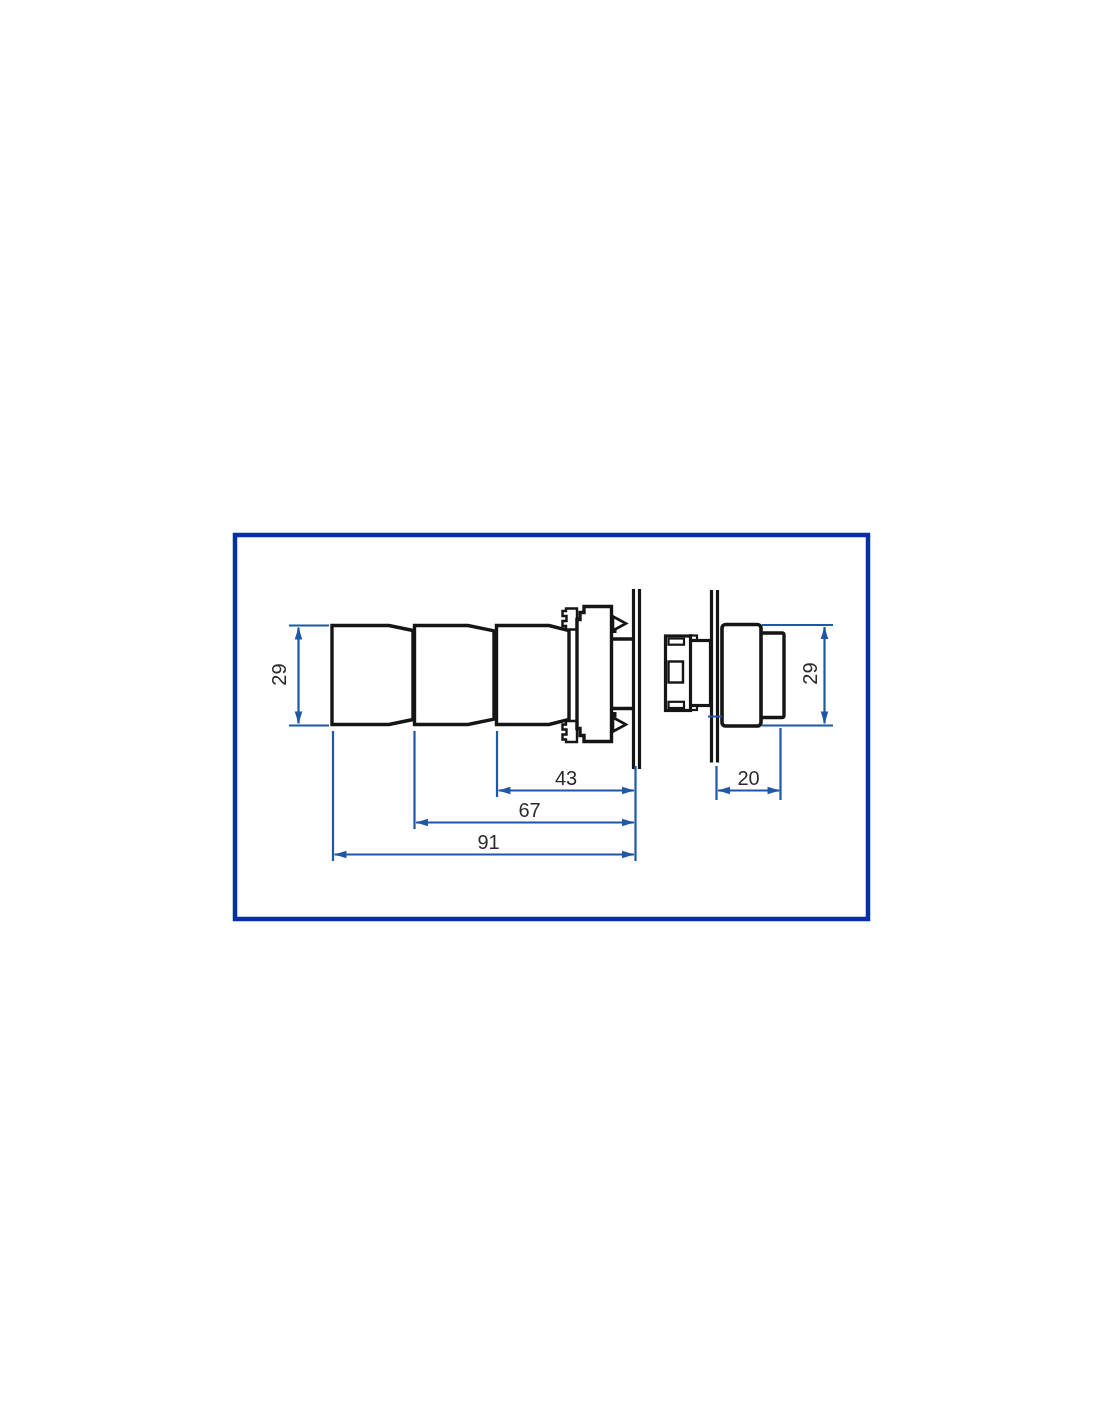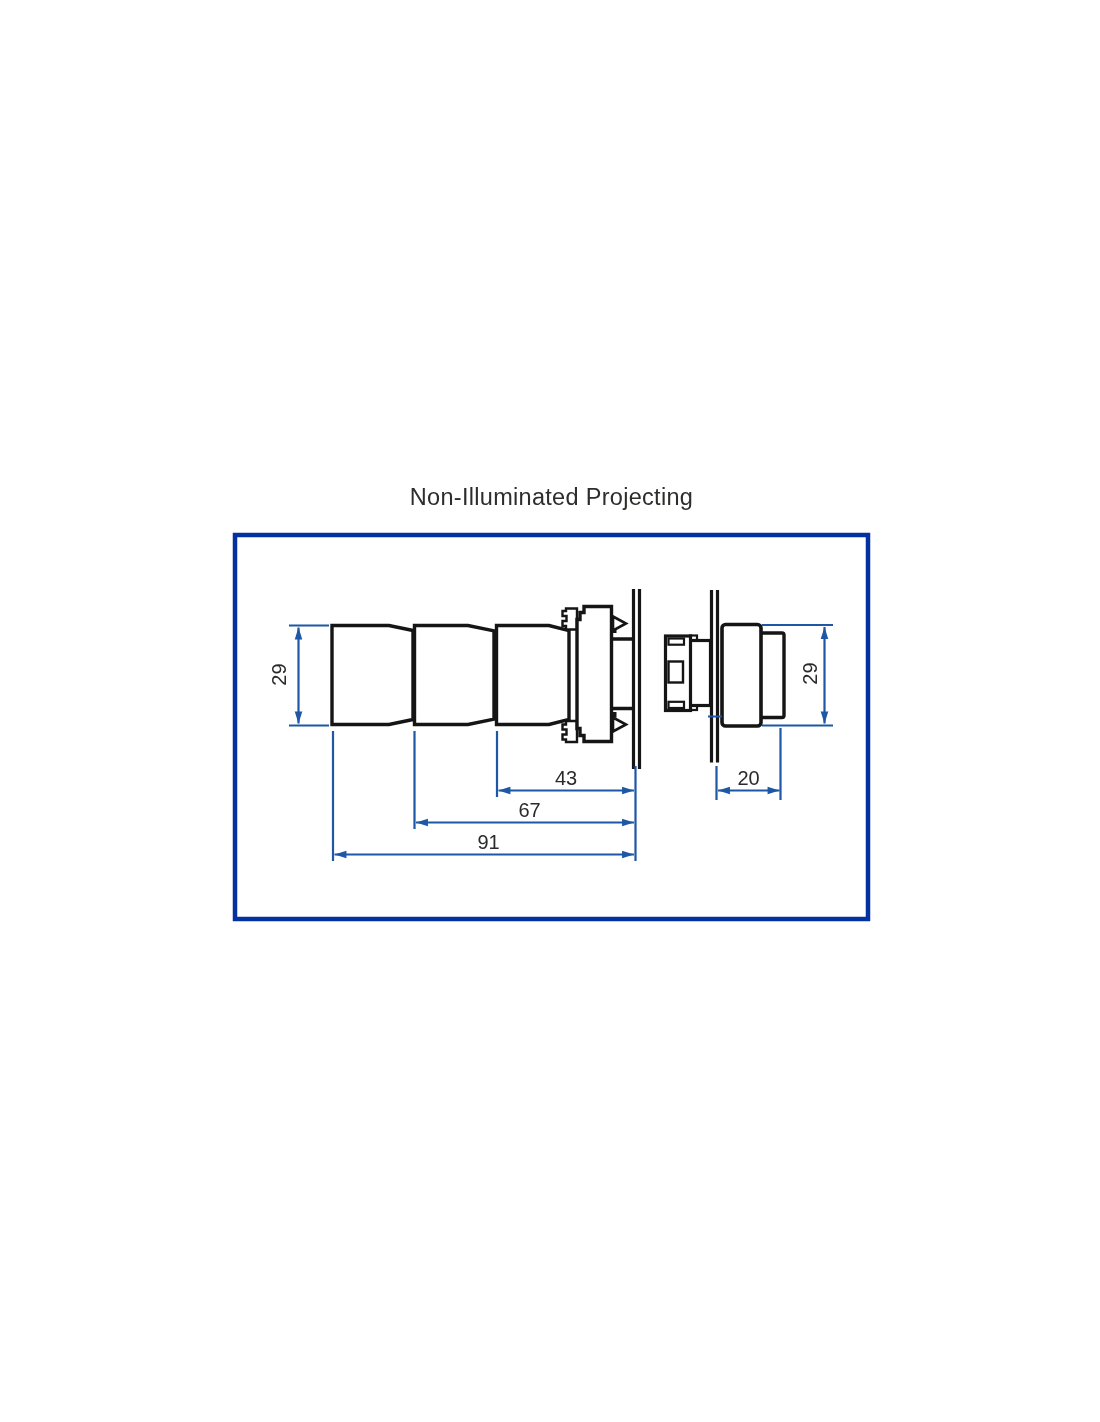--- a/index.html
+++ b/index.html
@@ -10,21 +10,20 @@
   svg{position:absolute;left:0;top:0;}
   svg text{font-family:"Liberation Sans", sans-serif;font-size:20px;fill:#2b2a29;}
   .outline{fill:#ffffff;stroke:#151515;}
   .dimline{stroke:#1d57a6;stroke-width:2.2;fill:none;}
 </style>
 </head>
 <body>
 
 <div class="canvas">
 
-  <div class="diagram-title">Non-Illuminated Projecting</div>
 
   <svg width="1100" height="1422" viewBox="0 0 1100 1422">
     <defs>
       <marker id="arr" viewBox="0 0 12 8" refX="11.5" refY="4" markerWidth="13" markerHeight="9" orient="auto-start-reverse" markerUnits="userSpaceOnUse">
         <path d="M0.5,0.5 L11.5,4 L0.5,7.5 Z" fill="#1d57a6"></path>
       </marker>
     </defs>
 
     <rect x="235" y="535" width="633" height="384" fill="none" stroke="#0431a0" stroke-width="4.5"></rect>
 

